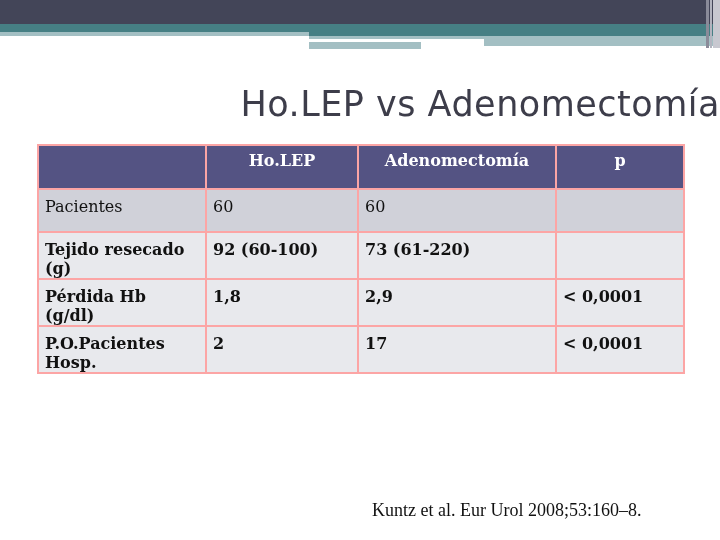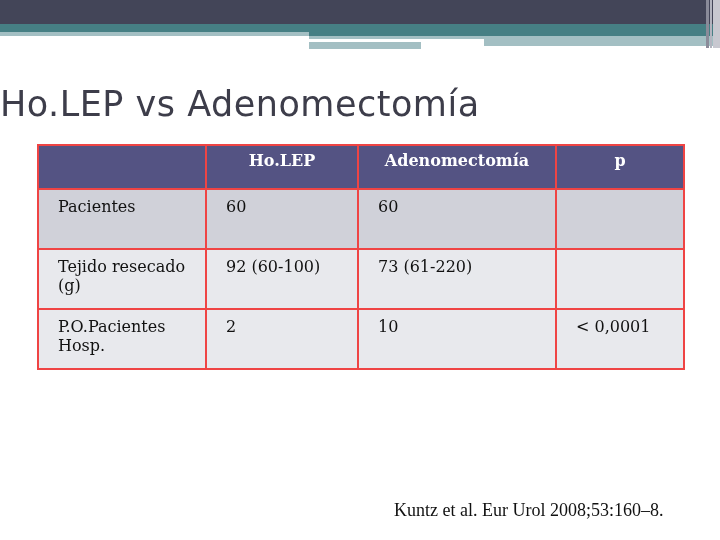--- a/index.html
+++ b/index.html
@@ -6,28 +6,28 @@
     body { width: 720px; height: 540px; position: relative; background: #ffffff; overflow: hidden; font-family: "DejaVu Serif", serif; }
     .top-dark { position: absolute; left: 0; top: 0; width: 720px; height: 24px; background: #434558; }
     .top-teal { position: absolute; left: 0; top: 24px; width: 720px; height: 12px; background: #467f84; }
     .strip-left { position: absolute; left: 0; top: 32px; width: 309px; height: 4px; background: #a3bfc3; }
     .strip-r1 { position: absolute; left: 309px; top: 36px; width: 175px; height: 3px; background: #a3bfc3; }
     .strip-r1b { position: absolute; left: 484px; top: 36px; width: 230px; height: 10px; background: #a3bfc3; }
     .strip-r1w { position: absolute; left: 309px; top: 39px; width: 175px; height: 3px; background: #ffffff; }
     .strip-r2 { position: absolute; left: 309px; top: 42px; width: 112px; height: 7px; background: #a3bfc3; }
     .edge-bars { position: absolute; left: 700px; top: 0; width: 20px; height: 48px; }
     .edge-bars span { position: absolute; top: 0; height: 48px; }
-    .title { position: absolute; left: 0; width: 720px; top: 84px; text-align: left; font-family: "DejaVu Sans", sans-serif; font-size: 35px; color: #3d3d4a; letter-spacing: 0.5px; }
+    .title { position: absolute; left: 0; width: 720px; top: 84px; text-align: right; font-family: "DejaVu Sans", sans-serif; font-size: 35px; color: #3d3d4a; letter-spacing: 0.5px; }
     table.data { position: absolute; left: 37px; top: 144px; border-collapse: collapse; table-layout: fixed; }
-    table.data td, table.data th { border: 2px solid #ef4444; padding: 0 19px; font-size: 16px; color: #111; vertical-align: top; padding-top: 7px; box-sizing: border-box; }
+    table.data td, table.data th { border: 2px solid #fca5a5; padding: 0 6px; font-size: 16px; color: #111; vertical-align: top; padding-top: 7px; box-sizing: border-box; }
     table.data th { background: #545383; color: #ffffff; font-weight: bold; height: 44px; text-align: center; font-size: 16px; padding-top: 5px; }
-    table.data td { height: 60px; }
+    table.data td { height: 43px; }
     tr.odd td { background: #d0d1d9; }
-    tr.even td { background: #e8e9ed; }
-    .citation { position: absolute; left: 394px; top: 500px; font-family: "Liberation Serif", serif; font-size: 18px; color: #111; }
+    tr.even td { background: #e8e9ed; font-weight: bold; }
+    .citation { position: absolute; left: 372px; top: 500px; font-family: "Liberation Serif", serif; font-size: 18px; color: #111; }
   </style>
 </head>
 <body>
 
 <div class="top-dark"></div>
 <div class="top-teal"></div>
 <div class="strip-left"></div>
 <div class="strip-r1"></div>
 <div class="strip-r1b"></div>
 <div class="strip-r1w"></div>
@@ -60,21 +60,27 @@
     <td>60</td>
     <td></td>
   </tr>
   <tr class="even">
     <td>Tejido resecado (g)</td>
     <td>92 (60-100)</td>
     <td>73 (61-220)</td>
     <td></td>
   </tr>
   <tr class="even">
+    <td>Pérdida Hb (g/dl)</td>
+    <td>1,8</td>
+    <td>2,9</td>
+    <td>&lt; 0,0001</td>
+  </tr>
+  <tr class="even">
     <td>P.O.Pacientes Hosp.</td>
     <td>2</td>
-    <td>10</td>
+    <td>17</td>
     <td>&lt; 0,0001</td>
   </tr>
 </tbody>
   </table>
 
 <div class="citation">Kuntz et al. Eur Urol 2008;53:160–8.</div>
 
 </body></html>

